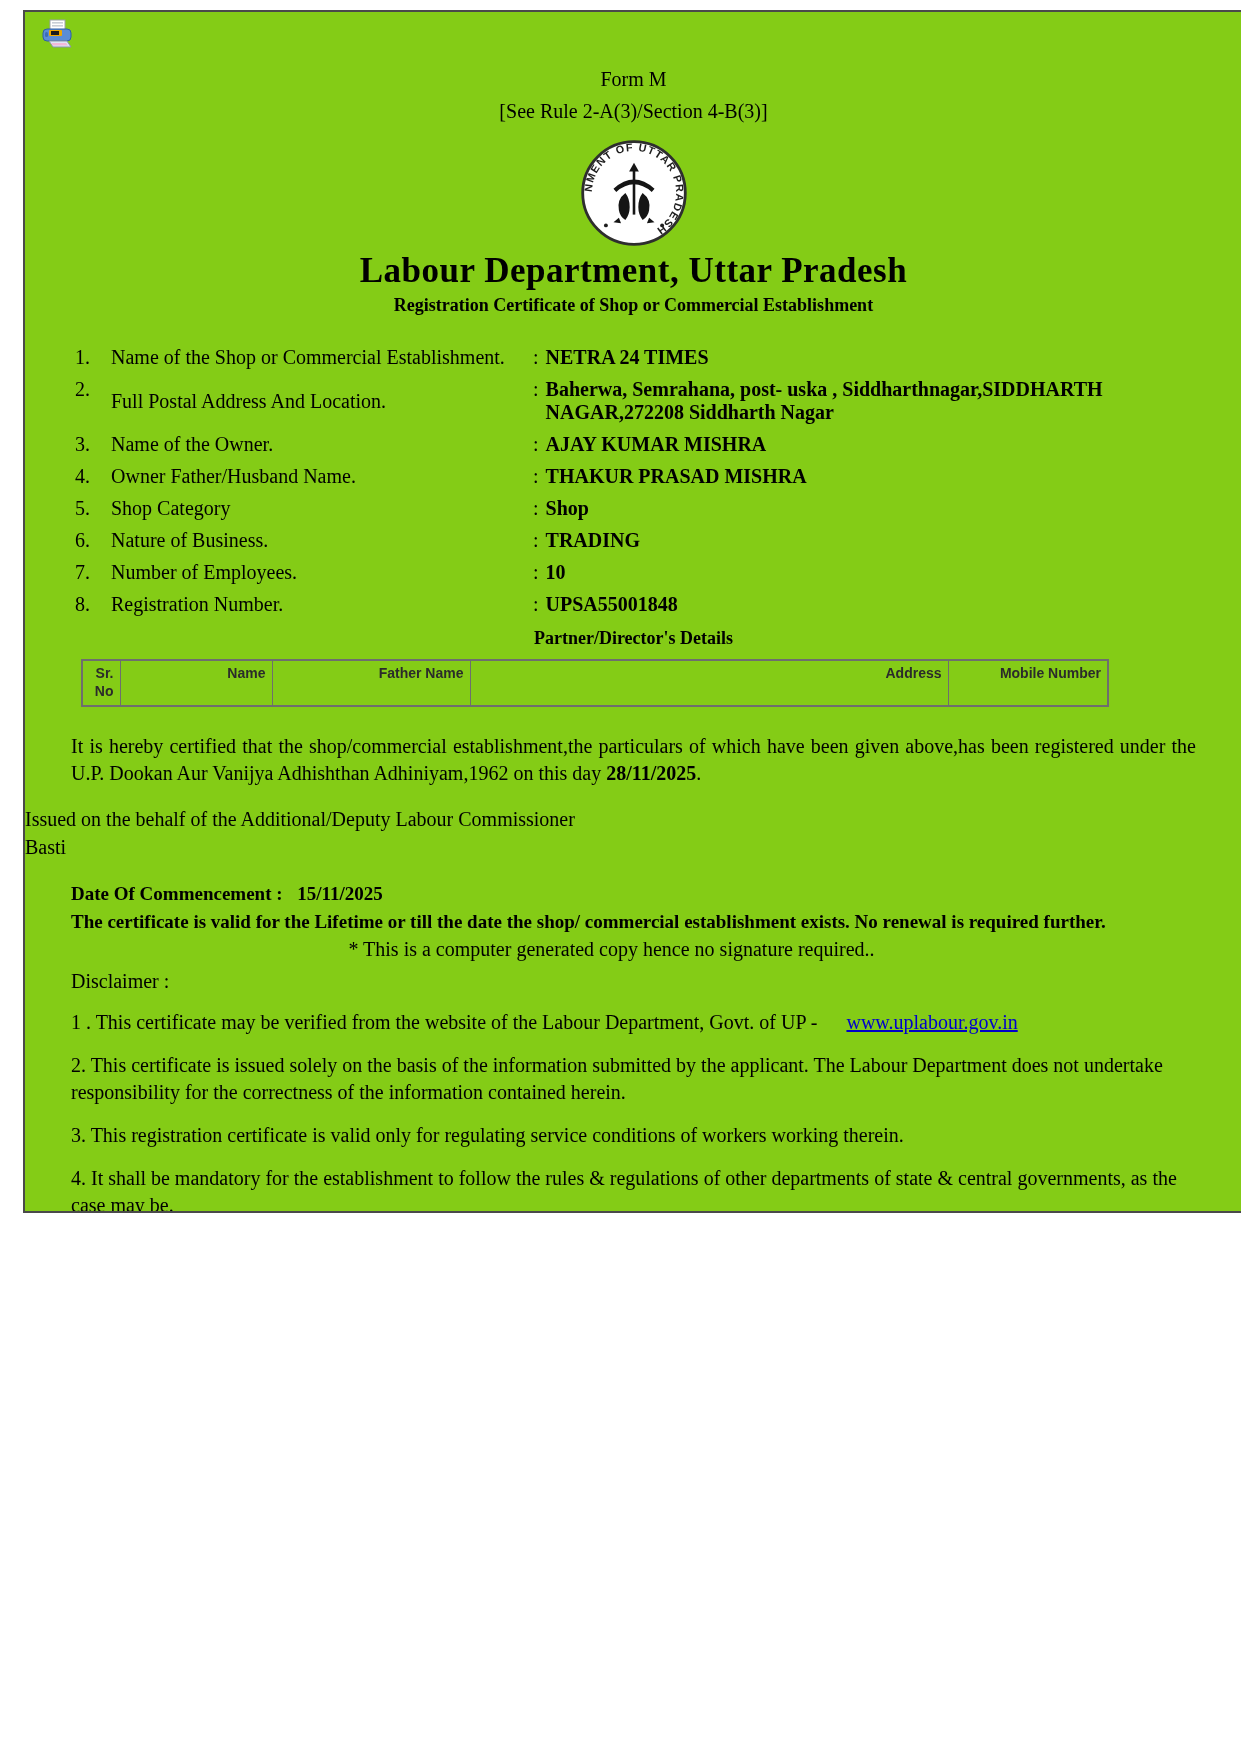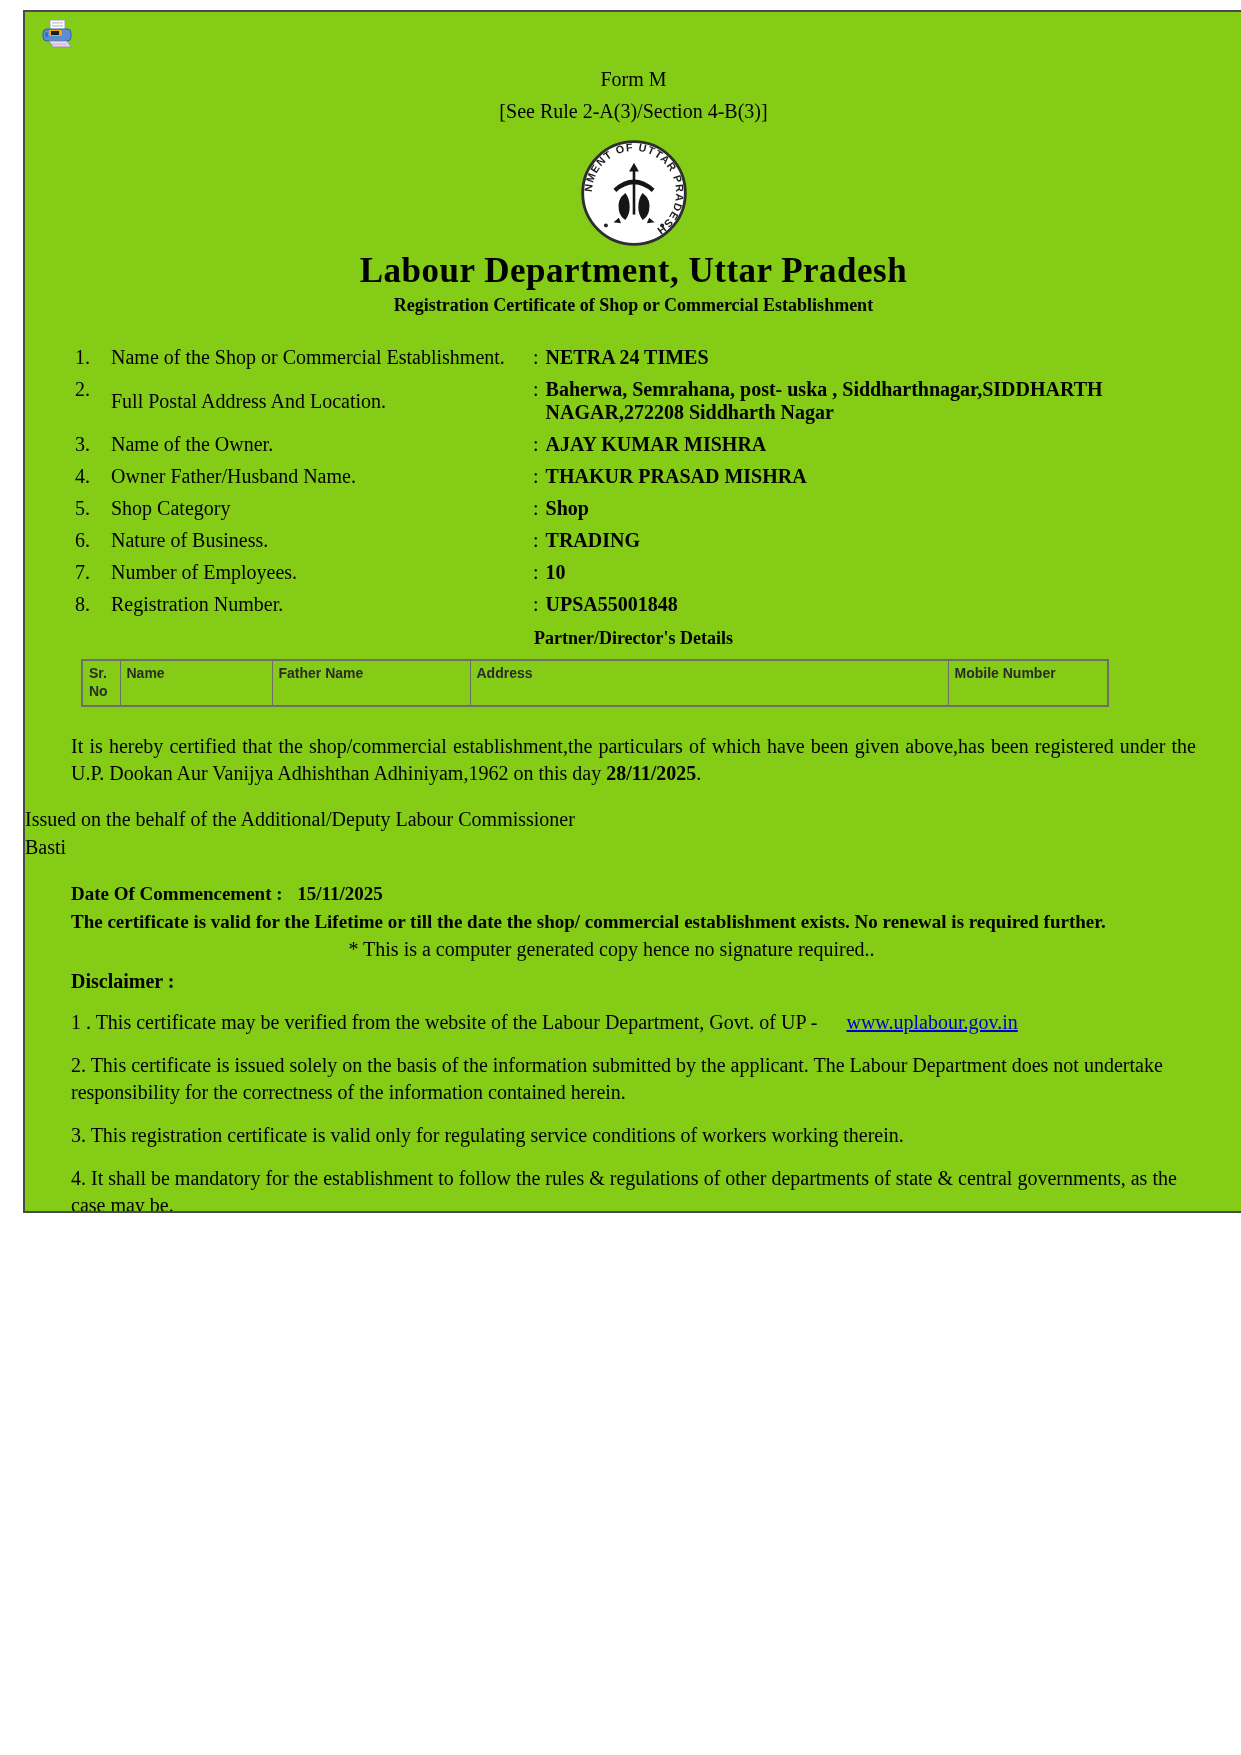--- a/index.html
+++ b/index.html
@@ -28,33 +28,33 @@
   .item .num { align-self:start; }
   .item .lbl { align-self:center; padding-right:8px; }
   .item .val { display:flex; gap:7px; align-self:start; }
   .item .val b { max-width:620px; display:inline-block; }
 
   .partner-title { text-align:center; font-size:18px; font-weight:bold; margin-top:12px; }
   .partner-table { border-collapse:collapse; margin:10px 0 0 56px; width:1016px;
     border:2px solid #6e6e6e; table-layout:fixed; }
   .partner-table th {
     border:1px solid #6e6e6e; font-family:"Liberation Sans", sans-serif;
-    font-size:14px; font-weight:bold; color:#2b2b2b; text-align:left;
+    font-size:14px; font-weight:bold; color:#2b2b2b; text-align:right;
     vertical-align:top; padding:4px 6px 2px 6px; height:46px; line-height:1.25;
   }
   .col-sr{width:38px;} .col-name{width:152px;} .col-father{width:198px;}
   .col-addr{width:478px;} .col-mobile{width:160px;border-radius:6px;}
 
   .cert-para { margin:26px 46px 0 46px; font-size:20px; line-height:1.35; text-align:justify; }
   .issued { margin:18px 44px 0 0; font-size:20px; line-height:1.4; }
   .commence { margin:22px 12px 0 46px; font-size:19px; font-weight:bold; }
   .commence .cd { margin-left:10px; }
   .validity { margin:6px 44px 0 46px; font-size:19px; font-weight:bold; }
   .gen-note { margin:5px 44px 0 0; text-align:center; font-size:20px; }
-  .disc-title { margin:9px 0 0 46px; font-size:20px; font-weight:bold; }
+  .disc-title { margin:9px 0 0 46px; font-size:20px; font-weight:normal; }
   .disc-item { margin:16px 44px 0 46px; font-size:20px; line-height:1.35; }
   .disc-item a { color:#0000cc; text-decoration:underline; margin-left:24px; }
 </style>
 </head>
 <body>
 
 <div class="sheet">
 
   <button class="print-btn" title="Print">
     <span>

